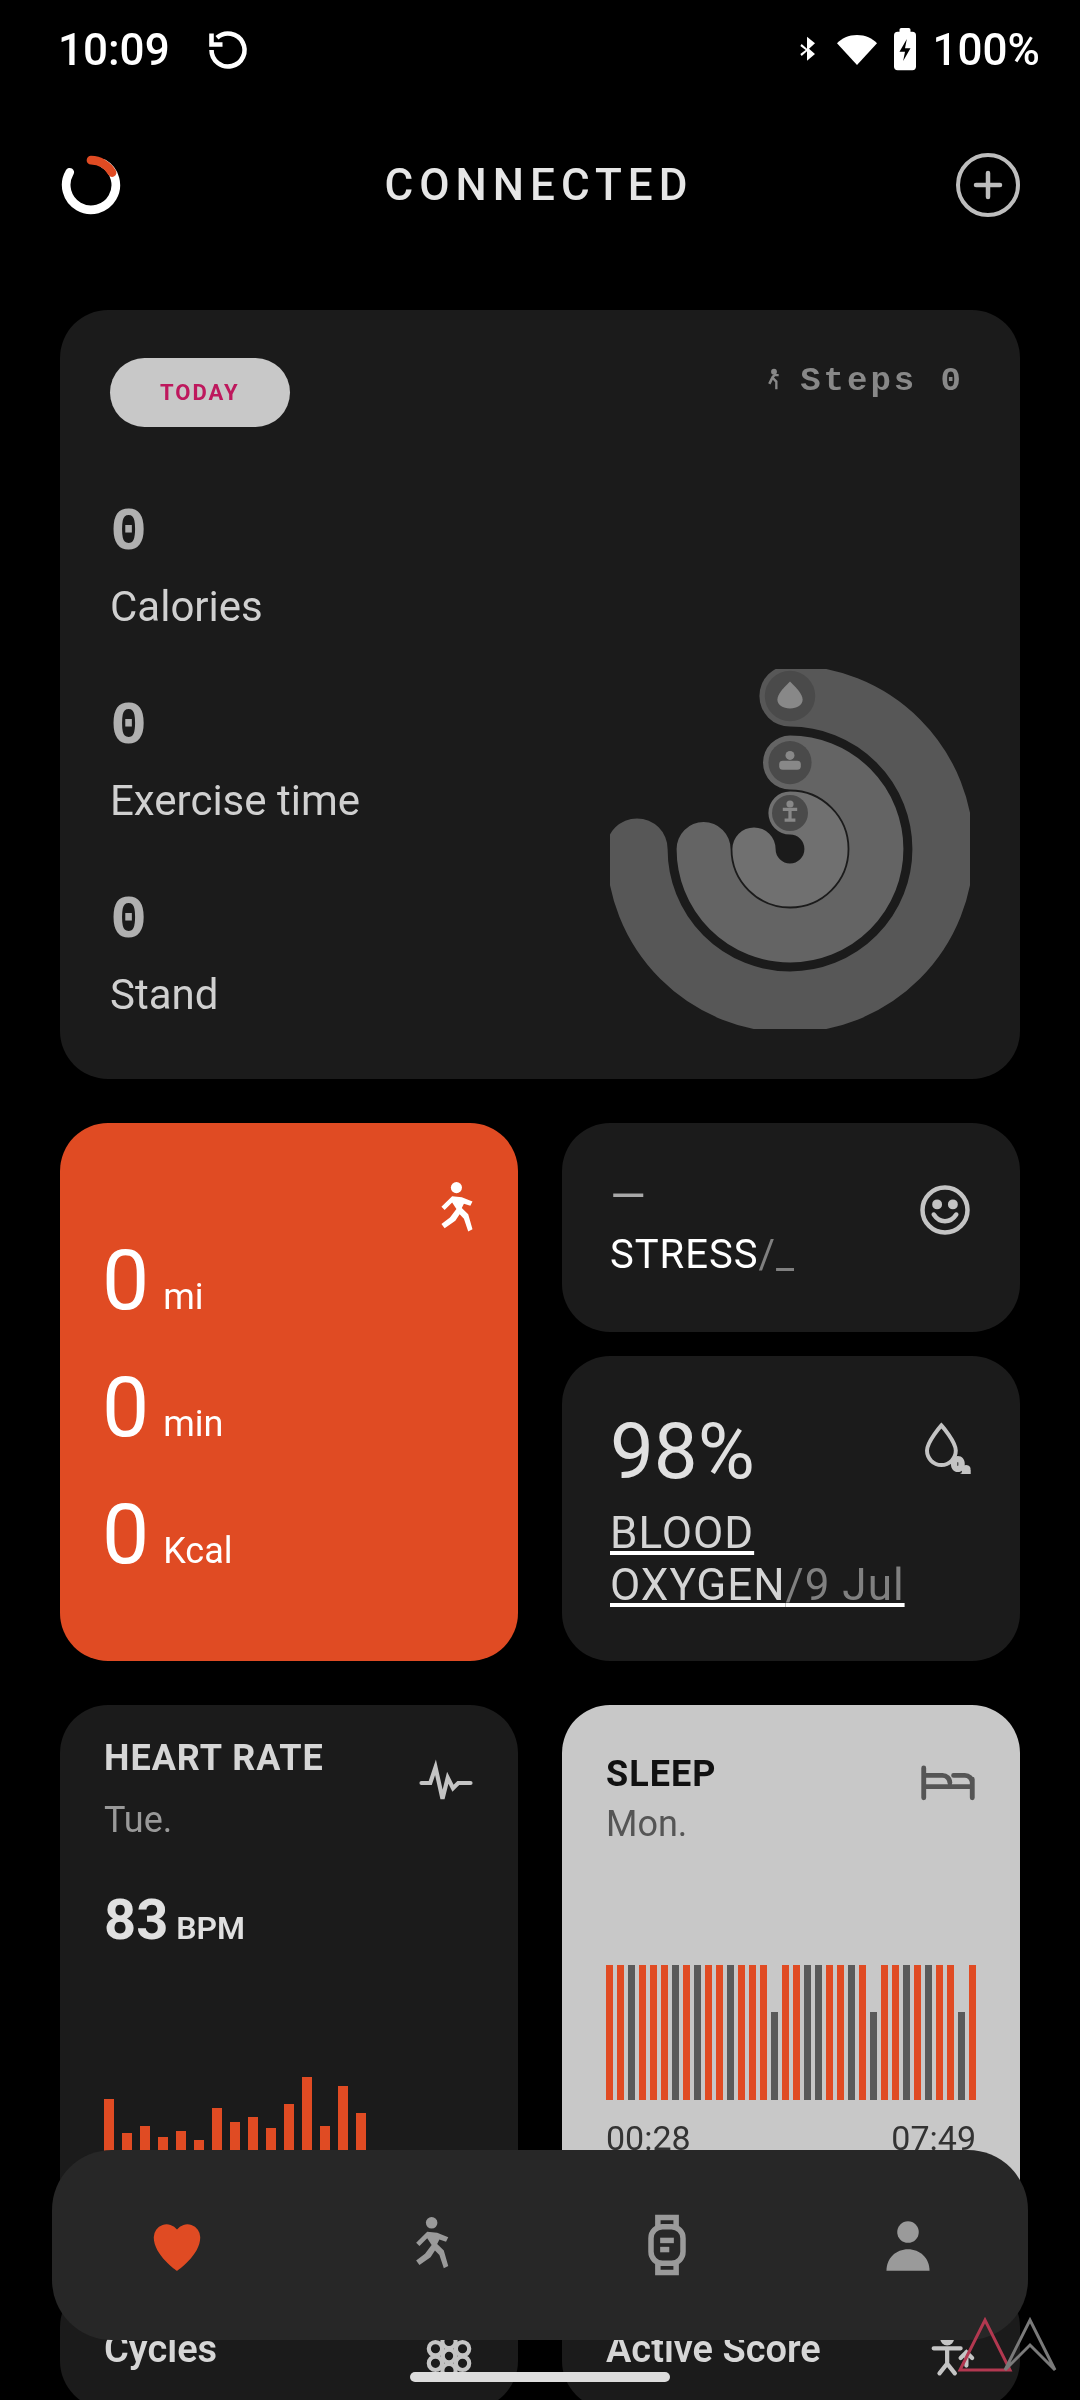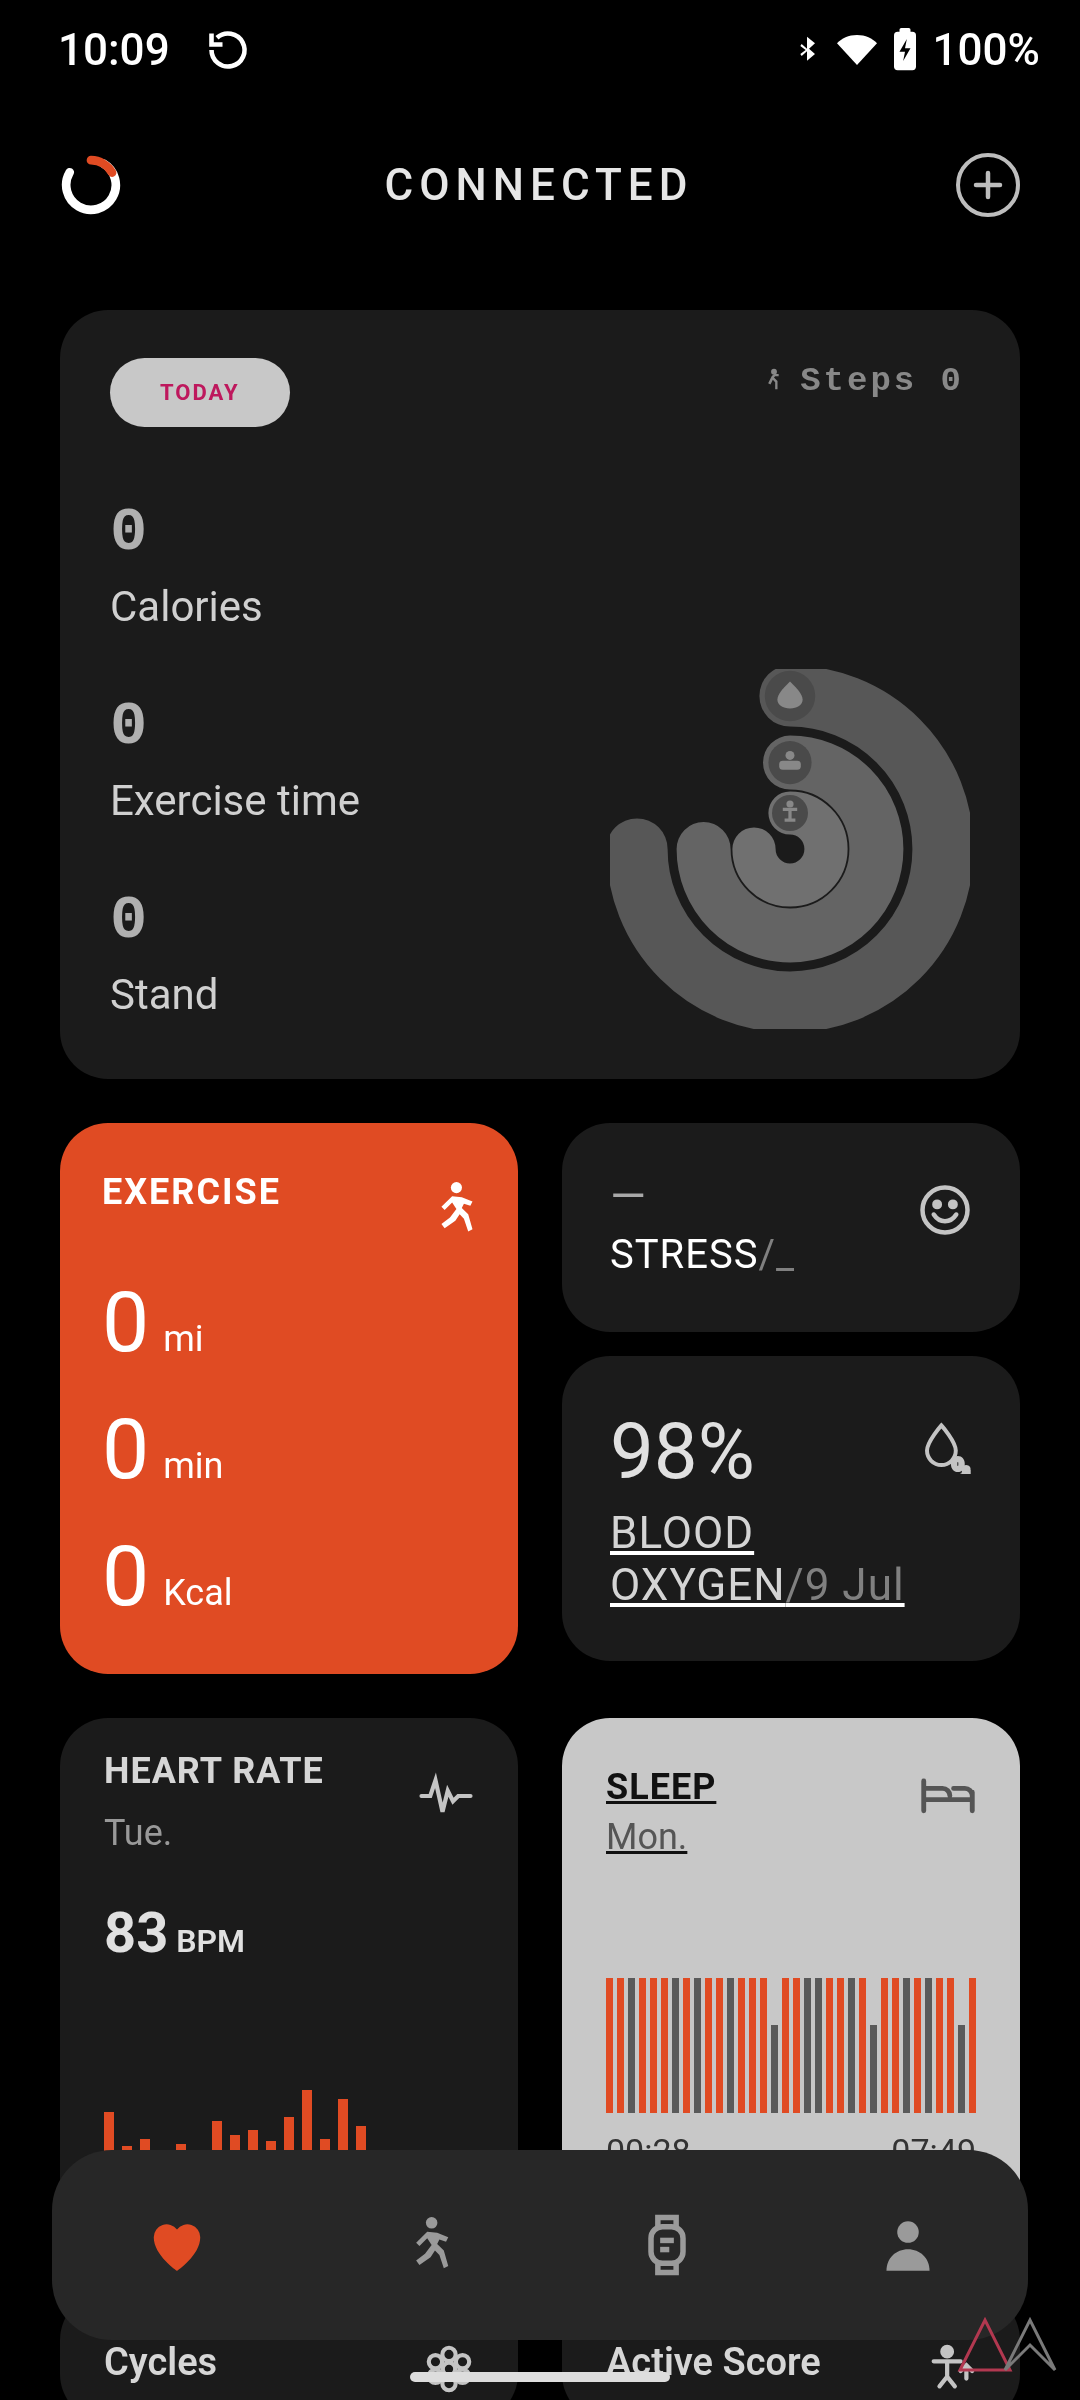--- a/index.html
+++ b/index.html
@@ -17,21 +17,21 @@
   .app-header .logo { width: 62px; height: 62px; }
   .app-header .add-btn { width: 64px; height: 64px; border: 4px solid #bdbdbd; border-radius: 50%; display: flex; align-items: center; justify-content: center; }
   .app-header .add-btn svg { width: 36px; height: 36px; }
 
   
   .content { padding: 0 60px 250px 60px; }
 
   .card { background: #1b1b1b; border-radius: 48px; padding: 48px 50px; }
   .card-dark { background: #1b1b1b; }
   .card-orange { background: #e04b23; }
-  .card-light { background: #c8c8c8; color: #111; text-decoration: underline; }
+  .card-light { background: #c8c8c8; color: #111; }
 
   
   .today-card { position: relative; padding: 48px 50px 60px 50px; margin-top: 40px; }
   .today-pill { background: #c8c8c8; color: #be185d; font-weight: 700; font-size: 22px; letter-spacing: 2px; border-radius: 40px; padding: 22px 50px; display: inline-block; }
   .steps { position: absolute; top: 52px; right: 56px; color: #888; font-size: 34px; letter-spacing: 3px; display: flex; align-items: center; gap: 12px; }
   .today-stats { margin-top: 70px; display: flex; flex-direction: column; gap: 60px; }
   .today-stat .val { font-size: 62px; font-weight: 600; color: #B0B0B0; font-family: "Courier New", monospace; letter-spacing: 2px; }
   .today-stat .lbl { font-size: 42px; color: #d0d0d0; margin-top: 14px; }
   .today-rings { position: absolute; right: 50px; bottom: 50px; width: 360px; height: 360px; }
 
@@ -189,21 +189,20 @@
         <circle cx="100" cy="48" r="2.5" fill="#888"></circle>
         <rect x="94" y="51" width="12" height="5" rx="2" fill="#888"></rect>
       <circle cx="100" cy="80" r="10" fill="#4a4a4a"></circle>
         <circle cx="100" cy="75" r="2" fill="#888"></circle>
         <path d="M96 78h8M100 78v6M97 84h6" stroke="#888" stroke-width="1.8"></path>
     </svg>
   </div>
 
   <div class="grid">
     <div class="card card-orange exercise-card">
-      <div class="title">EXERCISE</div>
       <span class="runner">
         <svg width="52" height="60" viewBox="0 0 24 28" fill="#fff">
             <circle cx="15" cy="4" r="2.6"></circle>
             <path d="M13 8l-5 5 1.5 1.5L13 11l2 3-3 4-4 3 1.5 2 5-3.5 2-3 2 2 2 6 2-1-2-7-3-3 1-2 3 1 1-2-5-2z"></path>
           </svg>
       </span>
       <div class="ex-rows">
         <div class="ex-row">
             <span class="v">0</span>
             <span class="u">mi</span>

